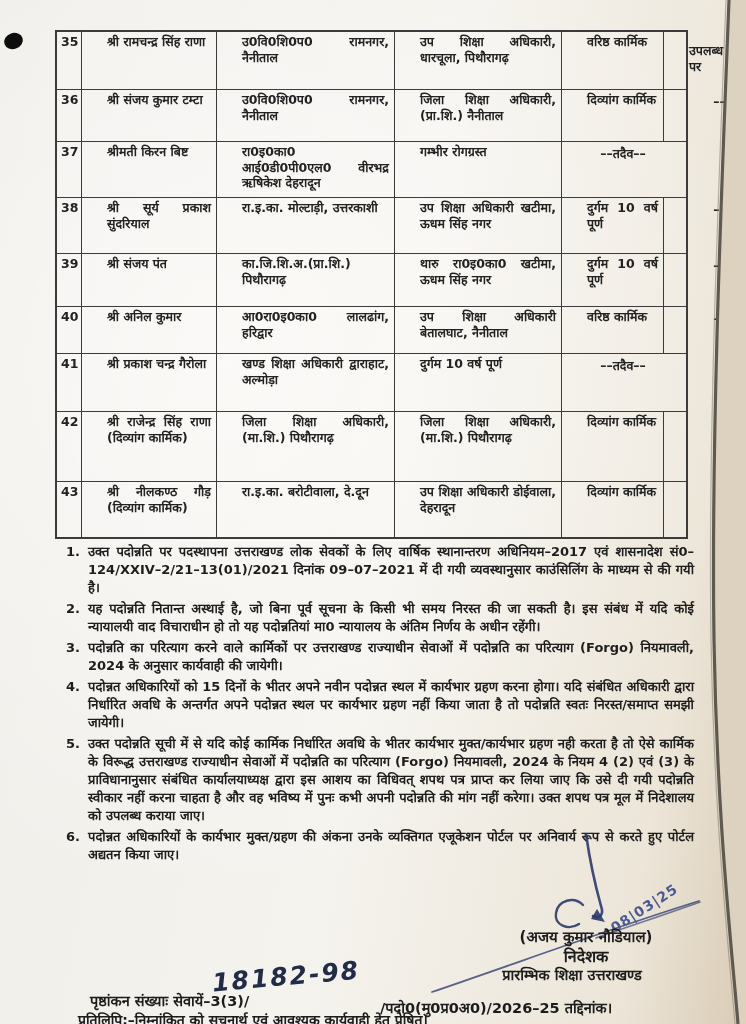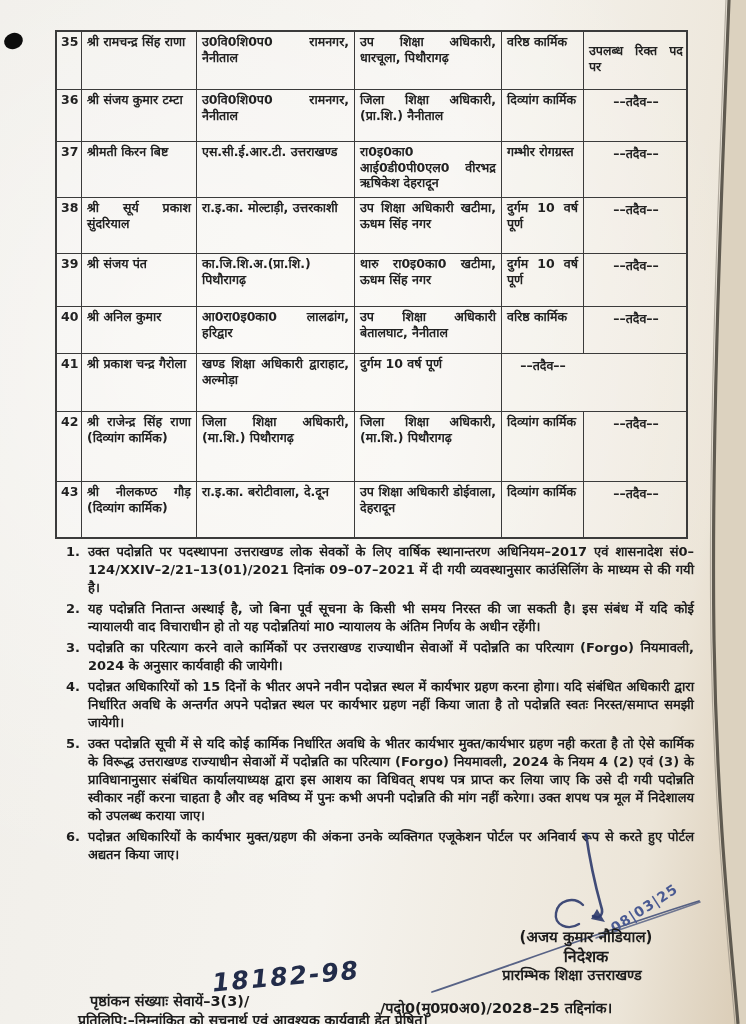--- a/index.html
+++ b/index.html
@@ -11,21 +11,21 @@
   .scan{
     position:absolute;inset:0;
     background:
       radial-gradient(120% 90% at 30% 35%, rgba(255,255,255,.55), rgba(255,255,255,0) 60%),
       linear-gradient(100deg,#f0eee9 0%,#f5f3ee 52%,#ece5d8 86%,#dccfba 98%);
     color:#1f1f1f;
   }
   .punch{position:absolute;left:4px;top:33px;width:19px;height:16px;background:#0d0d0d;border-radius:50%;transform:rotate(-18deg);}
   
   .tbl{position:absolute;left:55px;top:30px;width:633px;border:2px solid #3b3b3b;box-sizing:border-box;background:rgba(255,255,255,.15);}
-  .tr{display:grid;grid-template-columns:25px 115px 158px 147px 82px 104px;border-bottom:1.4px solid #3b3b3b;box-sizing:border-box;}
+  .tr{display:grid;grid-template-columns:25px 115px 158px 147px 82px 104px;border-bottom:1.4px solid #3b3b3b;box-sizing:border-box;gap:20px;}
   .tr:last-child{border-bottom:none;}
   .td{border-right:1.4px solid #3b3b3b;box-sizing:border-box;padding:2px 5px 2px 5px;
       font-size:12.5px;line-height:15.5px;font-weight:bold;color:#222;overflow:hidden;text-align:justify;}
   .td:last-child{border-right:none;}
   .td.sno{text-align:left;padding-left:4px;text-align:center;}
   .td.rmk{text-align:center;padding-top:4px;}
   .tr.first .rmk{text-align:justify;padding-top:11px;}
   
   .notes{position:absolute;left:66px;top:543px;width:628px;}
   .note{display:flex;margin-bottom:3px;}
@@ -72,21 +72,20 @@
       <div class="td sno">36</div>
       <div class="td">श्री संजय कुमार टम्टा</div>
       <div class="td">उ0वि0शि0प0 रामनगर, नैनीताल</div>
       <div class="td">जिला शिक्षा अधिकारी, (प्रा.शि.) नैनीताल</div>
       <div class="td">दिव्यांग कार्मिक</div>
       <div class="td rmk">––तदैव––</div>
     </div>
     <div class="tr" style="height:56px">
       <div class="td sno">37</div>
       <div class="td">श्रीमती किरन बिष्ट</div>
-      <div class="td">एस.सी.ई.आर.टी. उत्तराखण्ड</div>
       <div class="td">रा0इ0का0 आई0डी0पी0एल0 वीरभद्र ऋषिकेश देहरादून</div>
       <div class="td">गम्भीर रोगग्रस्त</div>
       <div class="td rmk">––तदैव––</div>
     </div>
     <div class="tr" style="height:56px">
       <div class="td sno">38</div>
       <div class="td">श्री सूर्य प्रकाश सुंदरियाल</div>
       <div class="td">रा.इ.का. मोल्टाड़ी, उत्तरकाशी</div>
       <div class="td">उप शिक्षा अधिकारी खटीमा, ऊधम सिंह नगर</div>
       <div class="td">दुर्गम 10 वर्ष पूर्ण</div>
@@ -171,21 +170,21 @@
   <div class="sigdate">08|03|25</div>
 
   <div class="sigblock">
     <div class="nm">(अजय कुमार नौडियाल)</div>
     <div class="ti">निदेशक</div>
     <div class="org">प्रारम्भिक शिक्षा उत्तराखण्ड</div>
   </div>
 
   <div class="endorse-prefix">पृष्ठांकन संख्याः सेवायें–3(3)/</div>
   <div class="endorse-num">18182-98</div>
-  <div class="endorse-suffix">/पदो0(मु0प्र0अ0)/2028–25 तद्दिनांक।</div>
+  <div class="endorse-suffix">/पदो0(मु0प्र0अ0)/2026–25 तद्दिनांक।</div>
   <div class="copyline">प्रतिलिपि:–निम्नांकित को सूचनार्थ एवं आवश्यक कार्यवाही हेतु प्रेषित।</div>
 
   <svg class="pageedge" width="746" height="1024" viewBox="0 0 746 1024">
     <path d="M729,0 C722,180 711,430 714,640 C717,820 731,940 738,1024 L746,1024 L746,0 Z" fill="#dcd2bf"></path>
     <path d="M729,0 C722,180 711,430 714,640 C717,820 731,940 738,1024" fill="none" stroke="#5f5a50" stroke-width="3.2"></path>
     <path d="M726,0 C719,180 708,430 711,640 C714,820 728,940 735,1024" fill="none" stroke="#8a8478" stroke-width="1.2" opacity="0.6"></path>
   </svg>
 
 </div>
 

